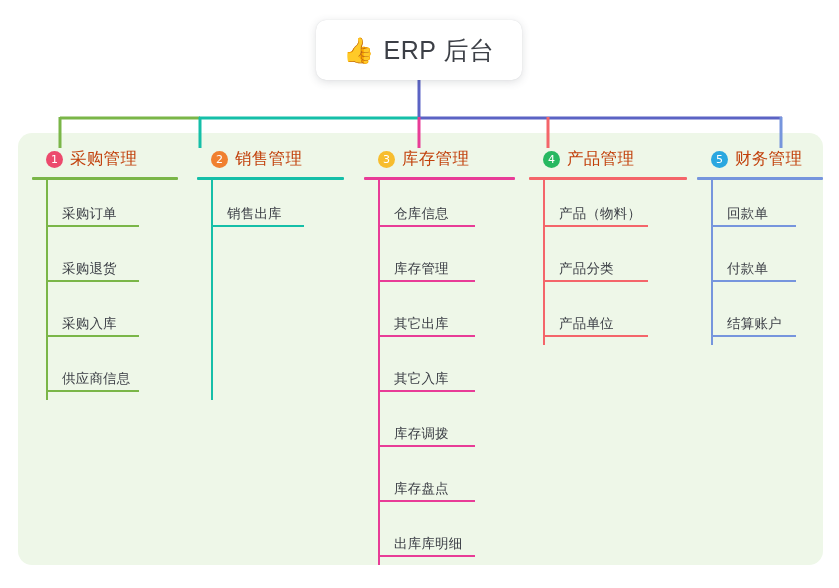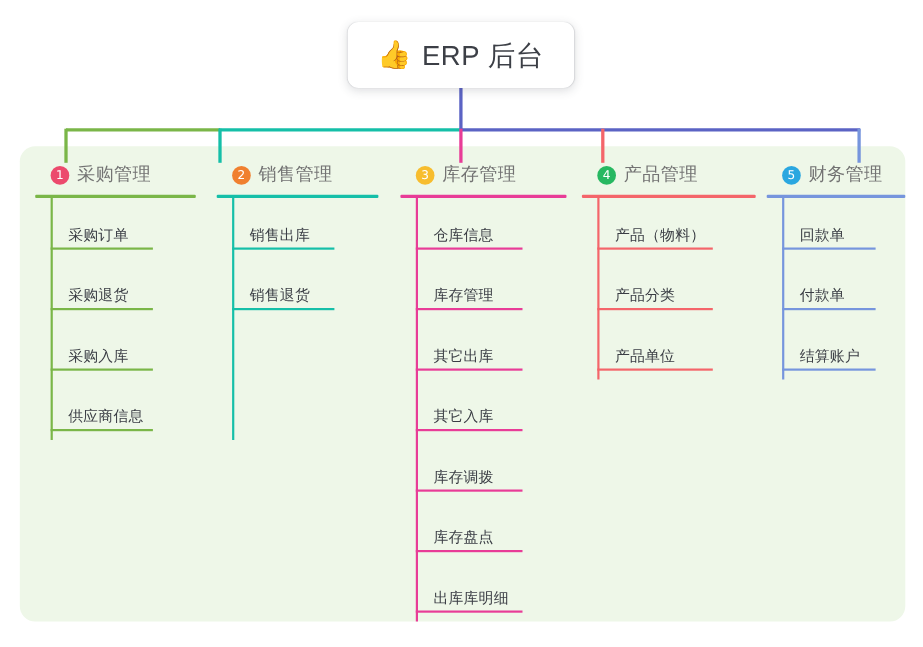--- a/index.html
+++ b/index.html
@@ -65,21 +65,21 @@
     border-radius: 50%;
     color: #fff;
     font-size: 11px;
     line-height: 17px;
     text-align: center;
     font-family: "DejaVu Sans", sans-serif;
     flex: 0 0 auto;
   }
   .head-label {
     font-size: 16.5px;
-    color: #737373;
+    color: #c2410c;
     white-space: nowrap;
     letter-spacing: 0.3px;
   }
   .head-rule {
     height: 3px;
     margin-top: 5px;
     border-radius: 1px;
   }
 
   .col-body { position: relative; }
@@ -160,24 +160,20 @@
       <span class="badge" style="background: rgb(240, 128, 47);">2</span>
       <span class="head-label">销售管理</span>
     </div>
     <div class="head-rule" style="background: rgb(21, 191, 168); width: 147px;"></div>
     <div class="col-body">
       <div class="spine" style="background: rgb(21, 191, 168); height: 220px;"></div>
         <div class="item">
           <span class="item-label">销售出库</span>
           <div class="item-rule" style="background: rgb(21, 191, 168); width: 93px;"></div>
         </div>
-        <div class="item">
-          <span class="item-label">销售退货</span>
-          <div class="item-rule" style="background: rgb(21, 191, 168); width: 93px;"></div>
-        </div>
       </div>
   </div>
 
   <div class="col" id="col-2" style="left:364px; width:155px;">
     <div class="col-head">
       <span class="badge" style="background: rgb(247, 189, 46);">3</span>
       <span class="head-label">库存管理</span>
     </div>
     <div class="head-rule" style="background: rgb(232, 60, 151); width: 151px;"></div>
     <div class="col-body">

